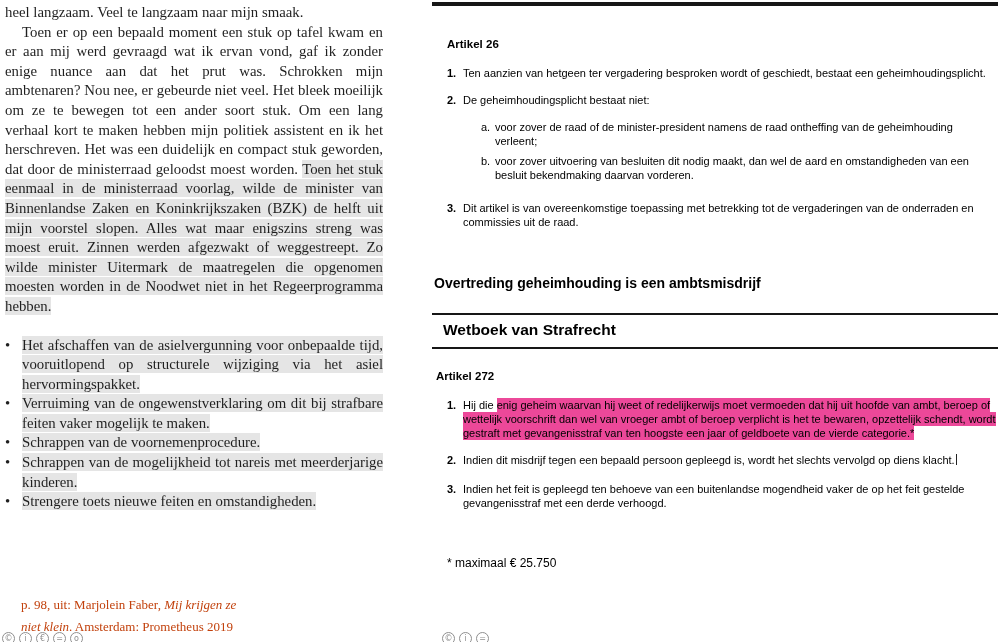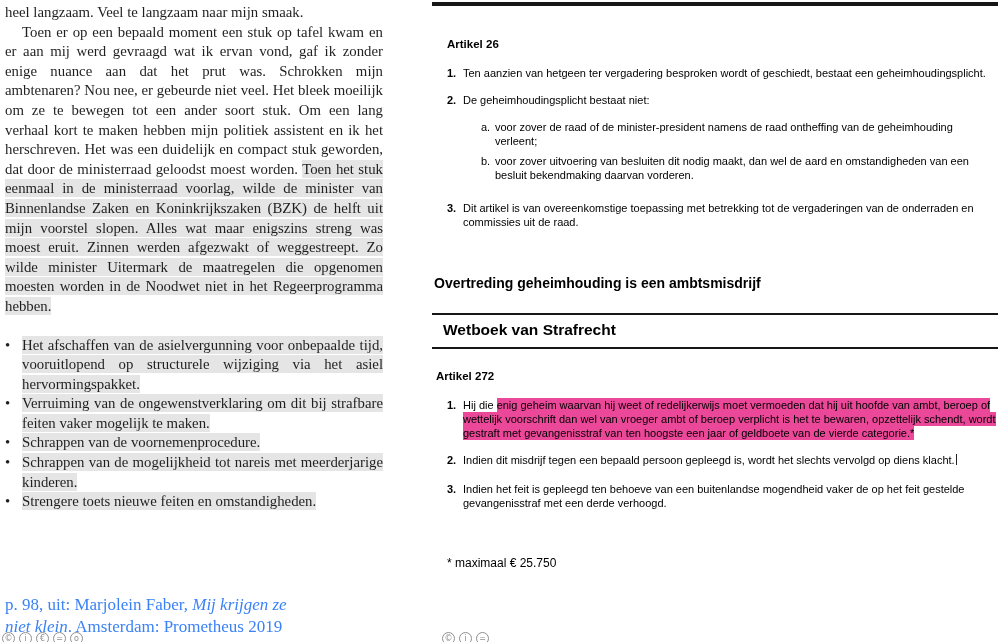--- a/index.html
+++ b/index.html
@@ -38,25 +38,25 @@
   .bullet-list { margin-top: 19px; }
   .bullet-item {
     display: flex;
     font-size: 14.8px;
     line-height: 19.6px;
   }
   .bullet-item .bm { flex: 0 0 17px; }
   .bullet-item .bt { flex: 1; text-align: justify; hyphens: auto; }
   .citation {
     position: absolute;
-    left: 0; top: 591px;
+    left: 16px; top: 591px;
     width: 340px;
-    font-size: 17px;
+    font-size: 13px;
     line-height: 21.5px;
-    color: #3b82f6;
+    color: #c2410c;
   }
   .citation .cl { white-space: nowrap; }
 
   
   .icons-row { position: absolute; display: flex; gap: 4px; }
   .icons-left  { left: -3px; top: 629px; }
   .icons-right { left: 10px; top: 632px; }
   .lic {
     width: 13px; height: 13px;
     border: 1px solid #8f8f8f;

